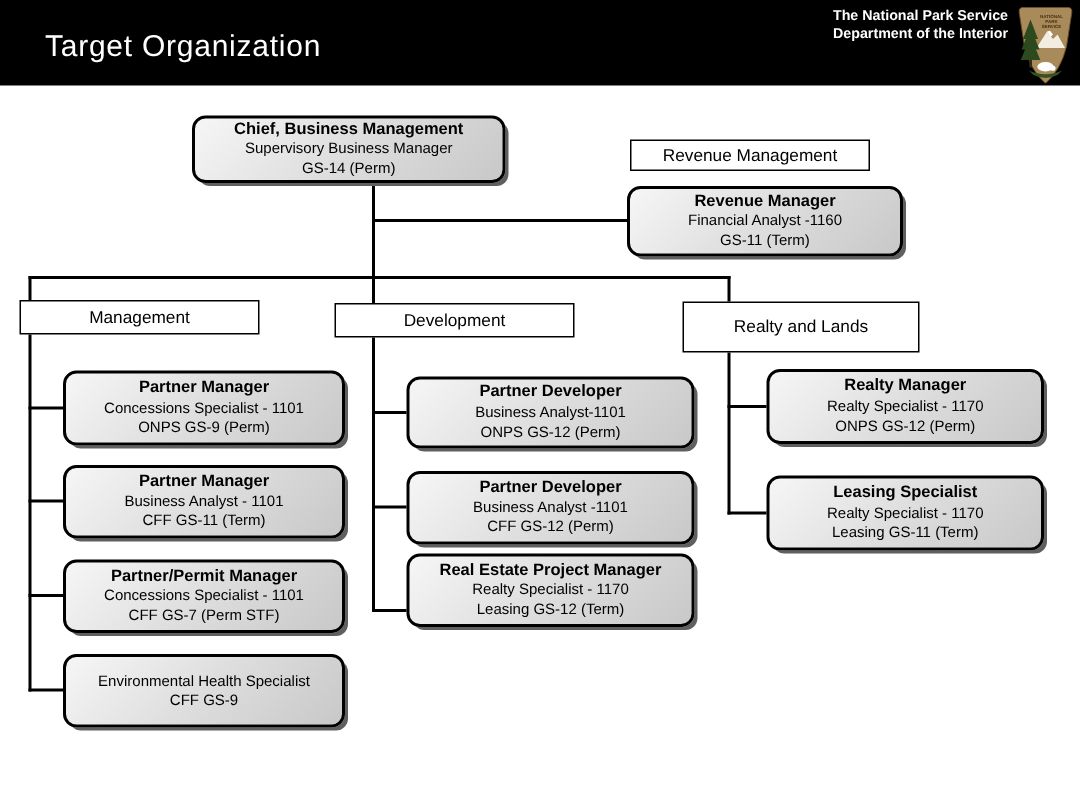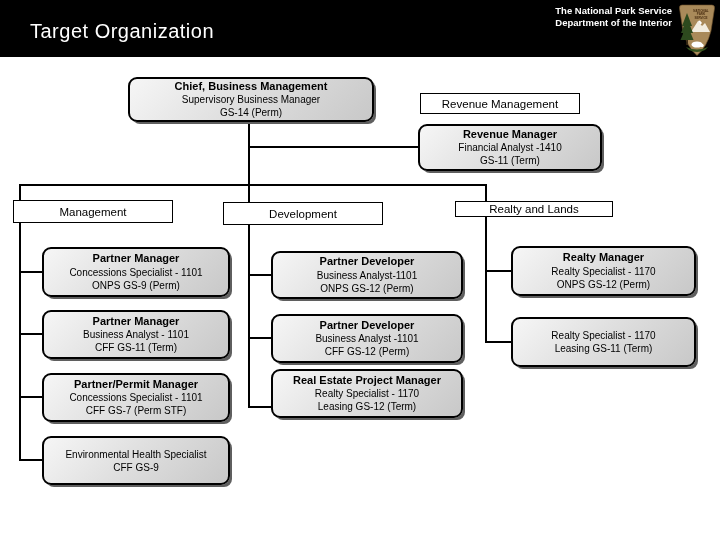--- a/index.html
+++ b/index.html
@@ -76,30 +76,30 @@
   <div class="cl" style="left:19px;  top:459px; width:23px; height:2px;"></div>
   <div class="cl" style="left:248px; top:274px; width:23px; height:2px;"></div>
   <div class="cl" style="left:248px; top:337px; width:23px; height:2px;"></div>
   <div class="cl" style="left:248px; top:406px; width:23px; height:2px;"></div>
   <div class="cl" style="left:485px; top:270px; width:26px; height:2px;"></div>
   <div class="cl" style="left:485px; top:341px; width:26px; height:2px;"></div>
 
   <div class="lbox" style="left:420px; top:93px;  width:160px; height:21px;">Revenue Management</div>
   <div class="lbox" style="left:13px;  top:200px; width:160px; height:23px;">Management</div>
   <div class="lbox" style="left:223px; top:202px; width:160px; height:23px;">Development</div>
-  <div class="lbox" style="left:455px; top:201px; width:158px; height:16px;">Realty and Lands</div>
+  <div class="lbox" style="left:455px; top:201px; width:158px; height:34px;">Realty and Lands</div>
 
-  <div class="obox" style="left:128px; top:77px; width:246px; height:45px;">
+  <div class="obox" style="left:128px; top:77px; width:209px; height:45px;">
     <div class="t">Chief, Business Management</div>
     <div class="l">Supervisory Business Manager</div>
     <div class="l">GS-14 (Perm)</div>
   </div>
   <div class="obox" style="left:418px; top:124px; width:184px; height:47px;">
     <div class="t">Revenue Manager</div>
-    <div class="l">Financial Analyst -1410</div>
+    <div class="l">Financial Analyst -1160</div>
     <div class="l">GS-11 (Term)</div>
   </div>
 
   <div class="obox" style="left:42px; top:247px; width:188px; height:50px;">
     <div class="t">Partner Manager</div>
     <div class="l">Concessions Specialist - 1101</div>
     <div class="l">ONPS GS-9 (Perm)</div>
   </div>
   <div class="obox" style="left:42px; top:310px; width:188px; height:49px;">
     <div class="t">Partner Manager</div>
@@ -131,17 +131,18 @@
     <div class="l">Realty Specialist - 1170</div>
     <div class="l">Leasing GS-12 (Term)</div>
   </div>
 
   <div class="obox" style="left:511px; top:246px; width:185px; height:50px;">
     <div class="t">Realty Manager</div>
     <div class="l">Realty Specialist - 1170</div>
     <div class="l">ONPS GS-12 (Perm)</div>
   </div>
   <div class="obox" style="left:511px; top:317px; width:185px; height:50px;">
+    <div class="t">Leasing Specialist</div>
     <div class="l">Realty Specialist - 1170</div>
     <div class="l">Leasing GS-11 (Term)</div>
   </div>
 
 </div>
 
 </body></html>

